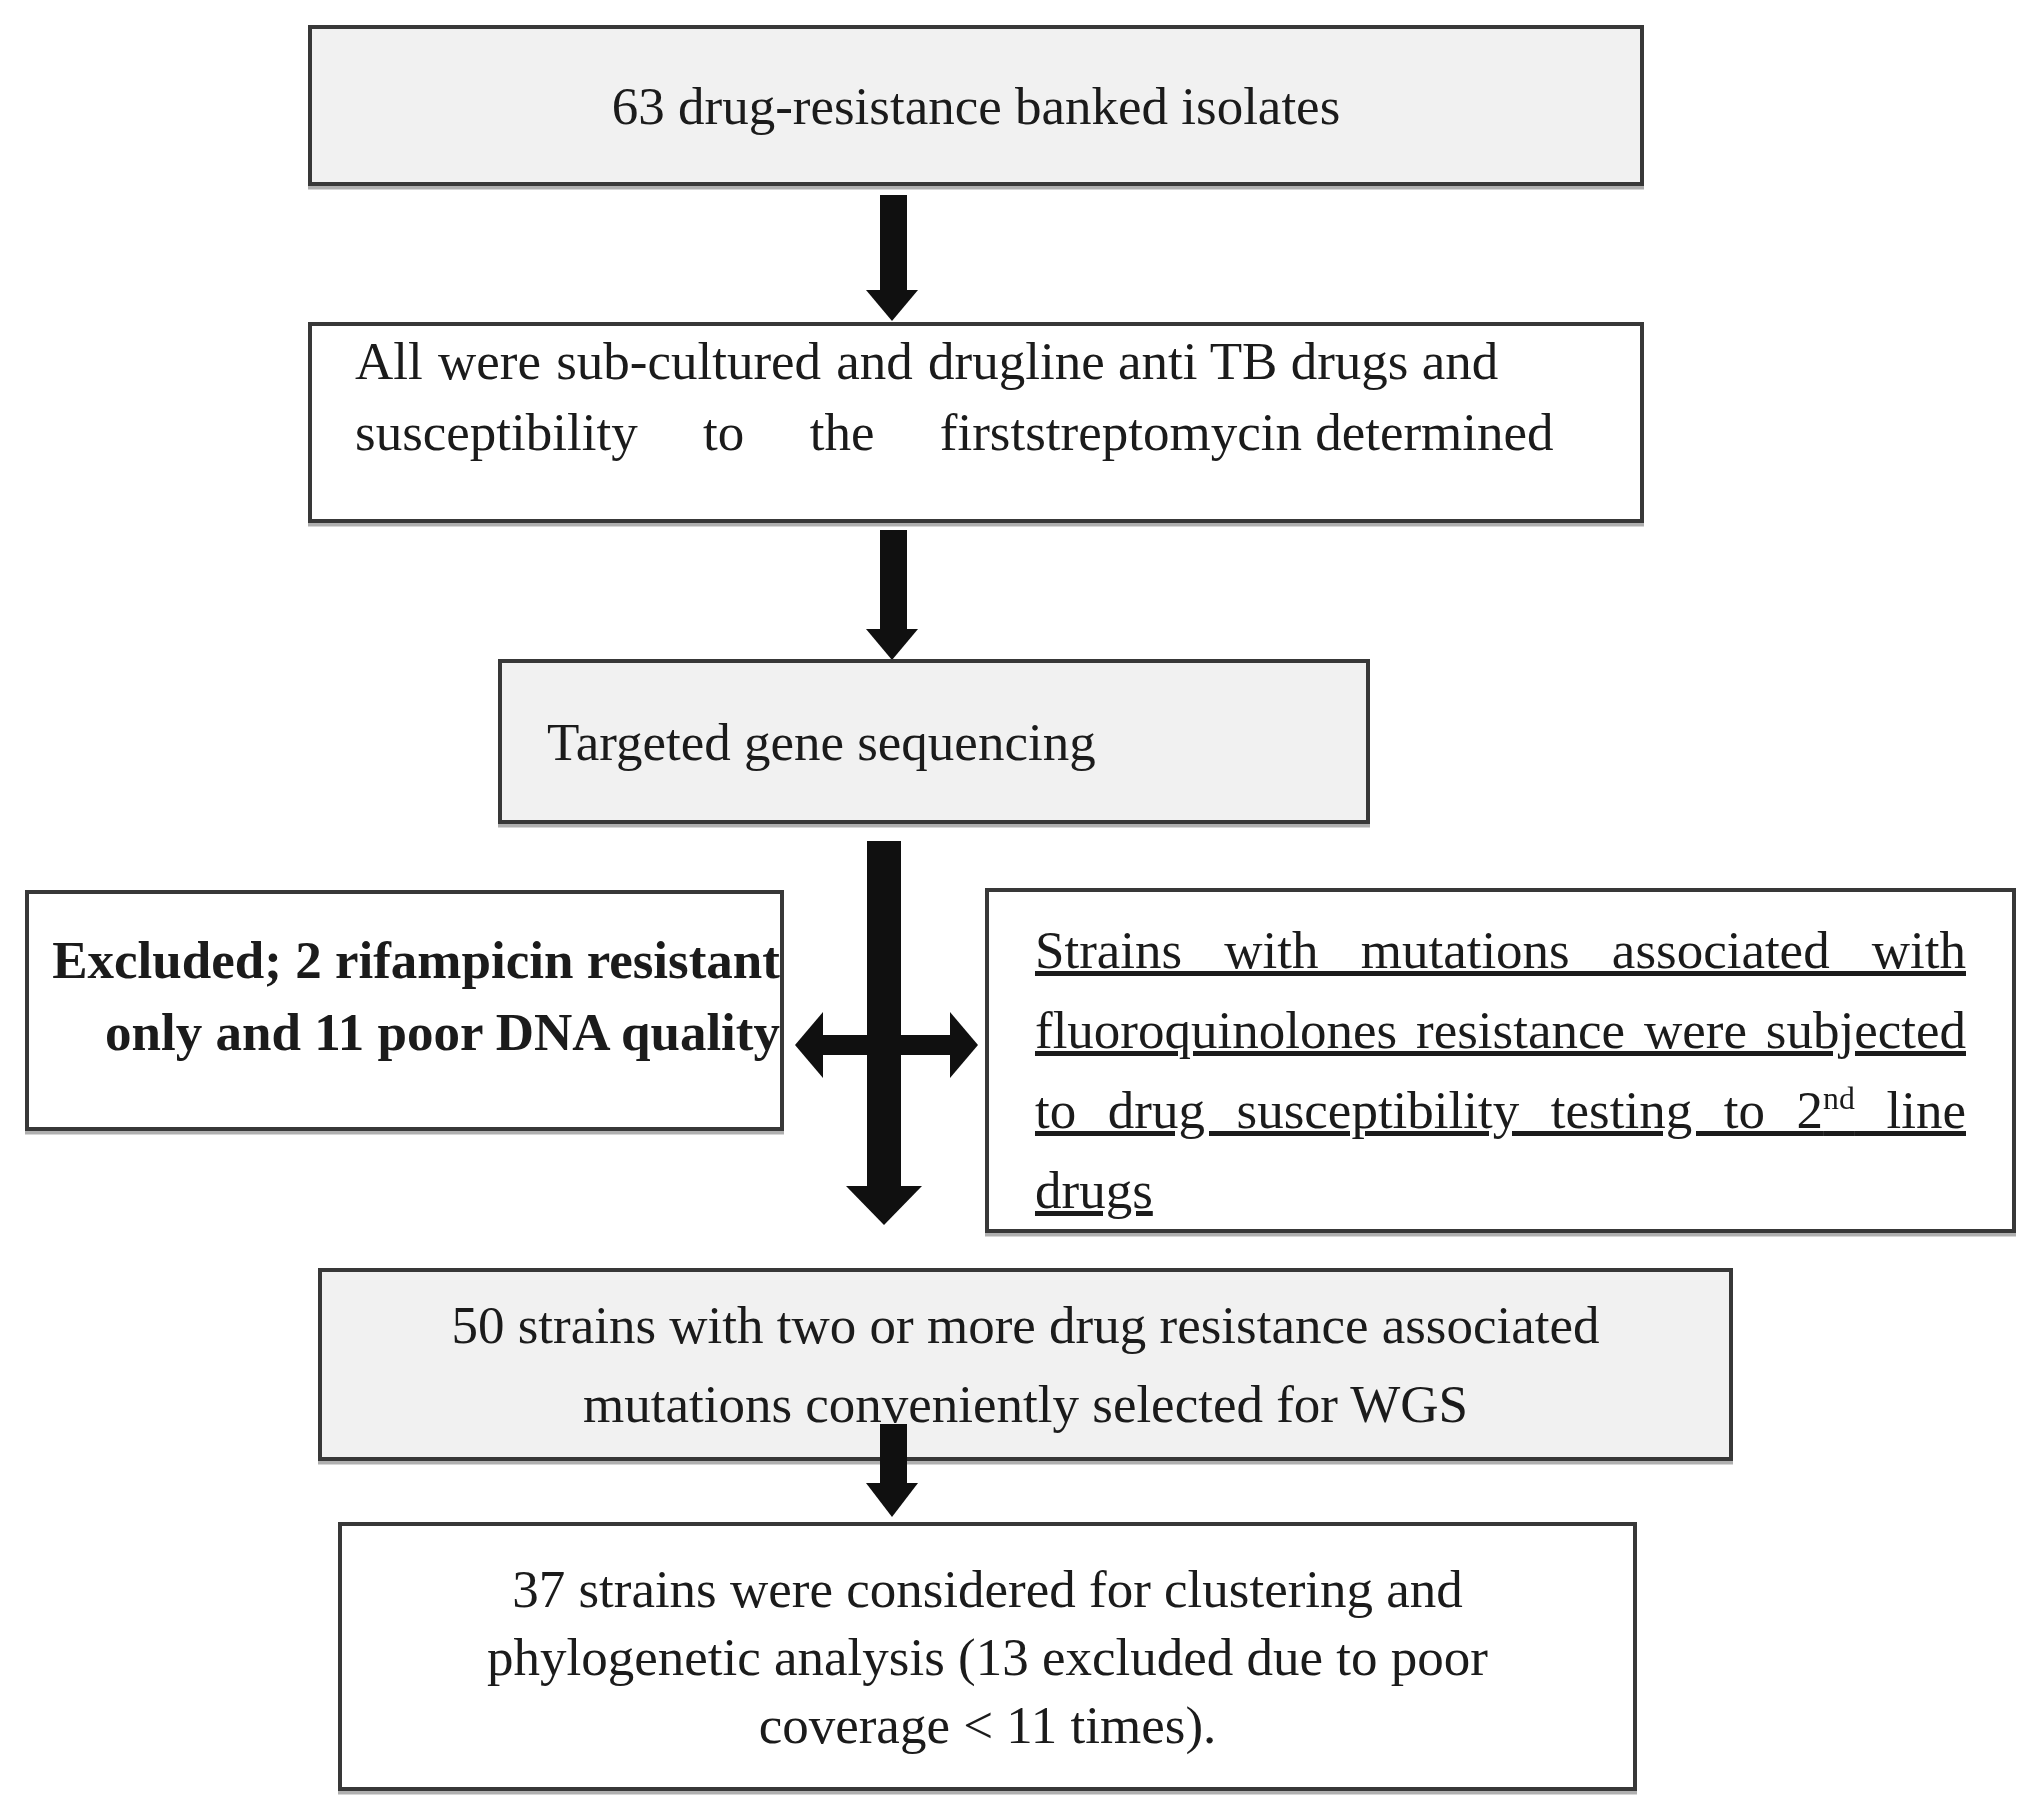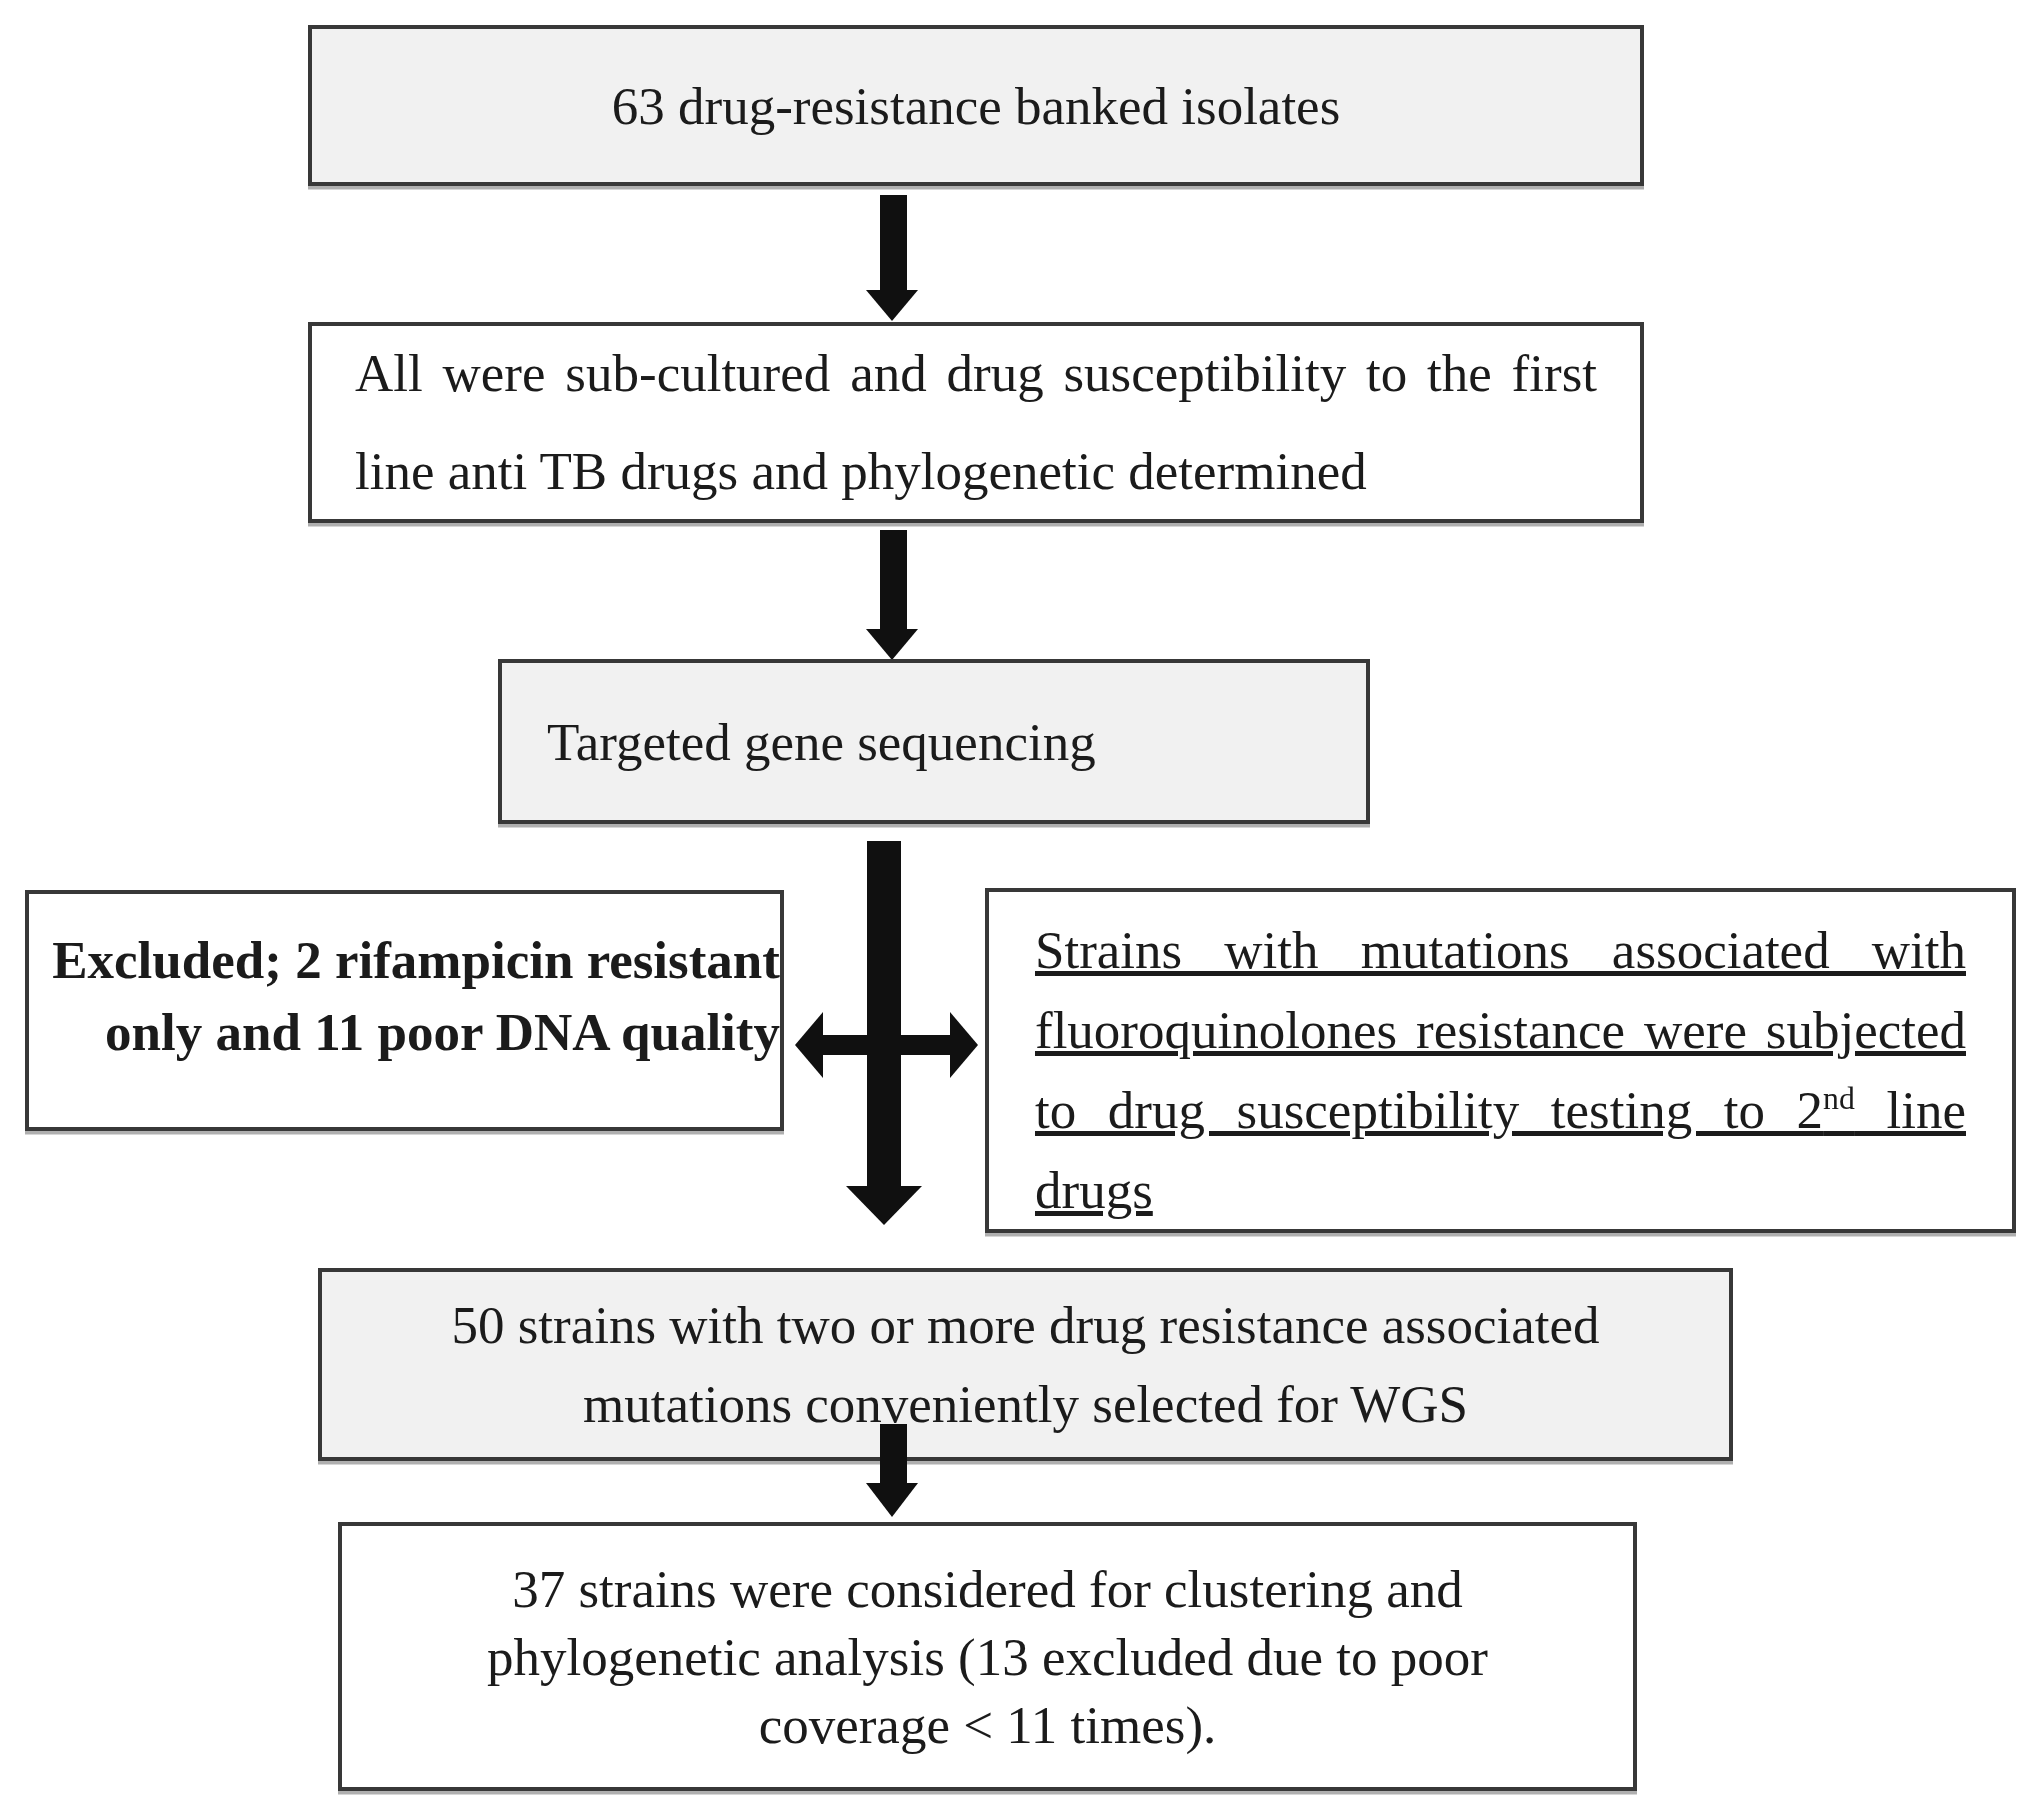--- a/index.html
+++ b/index.html
@@ -21,22 +21,22 @@
   }
   .fill-gray  { background: #f1f1f1; }
   .fill-white { background: #ffffff; }
 
   .box-banked {
     left: 308px; top: 25.4px; width: 1336px; height: 161px;
     display: flex; align-items: center; justify-content: center;
   }
   .box-subculture {
     left: 308px; top: 322px; width: 1336px; height: 201px;
-    padding: 12px 43px;
-    display: flex; flex-direction: column; justify-content: space-between;
+    padding: 0 43px;
+    display: flex; flex-direction: row; justify-content: flex-end;
   }
   .box-subculture .line { line-height: 71px; }
   .box-targeted {
     left: 498px; top: 659px; width: 872px; height: 165px;
     display: flex; align-items: center;
     padding-left: 45px;
   }
   .box-excluded {
     left: 25px; top: 890px; width: 759px; height: 241px;
     text-align: right; padding-top: 29.5px; font-weight: bold;
@@ -117,21 +117,21 @@
     <div class="line">63 drug-resistance banked isolates</div>
   </div>
 
   <div>
     <div class="arrow-shaft a1-shaft"></div>
     <div class="head-down a1-head"></div>
   </div>
 
   <div class="box fill-white box-subculture">
     <div class="line just">All were sub-cultured and drug susceptibility to the first</div>
-    <div class="line last-line">line anti TB drugs and phylogenetic determined</div>
+    <div class="line last-line">line anti TB drugs and streptomycin determined</div>
   </div>
 
   <div>
     <div class="arrow-shaft a2-shaft"></div>
     <div class="head-down a2-head"></div>
   </div>
 
   <div class="box fill-gray box-targeted">
     <div class="line">Targeted gene sequencing</div>
   </div>

